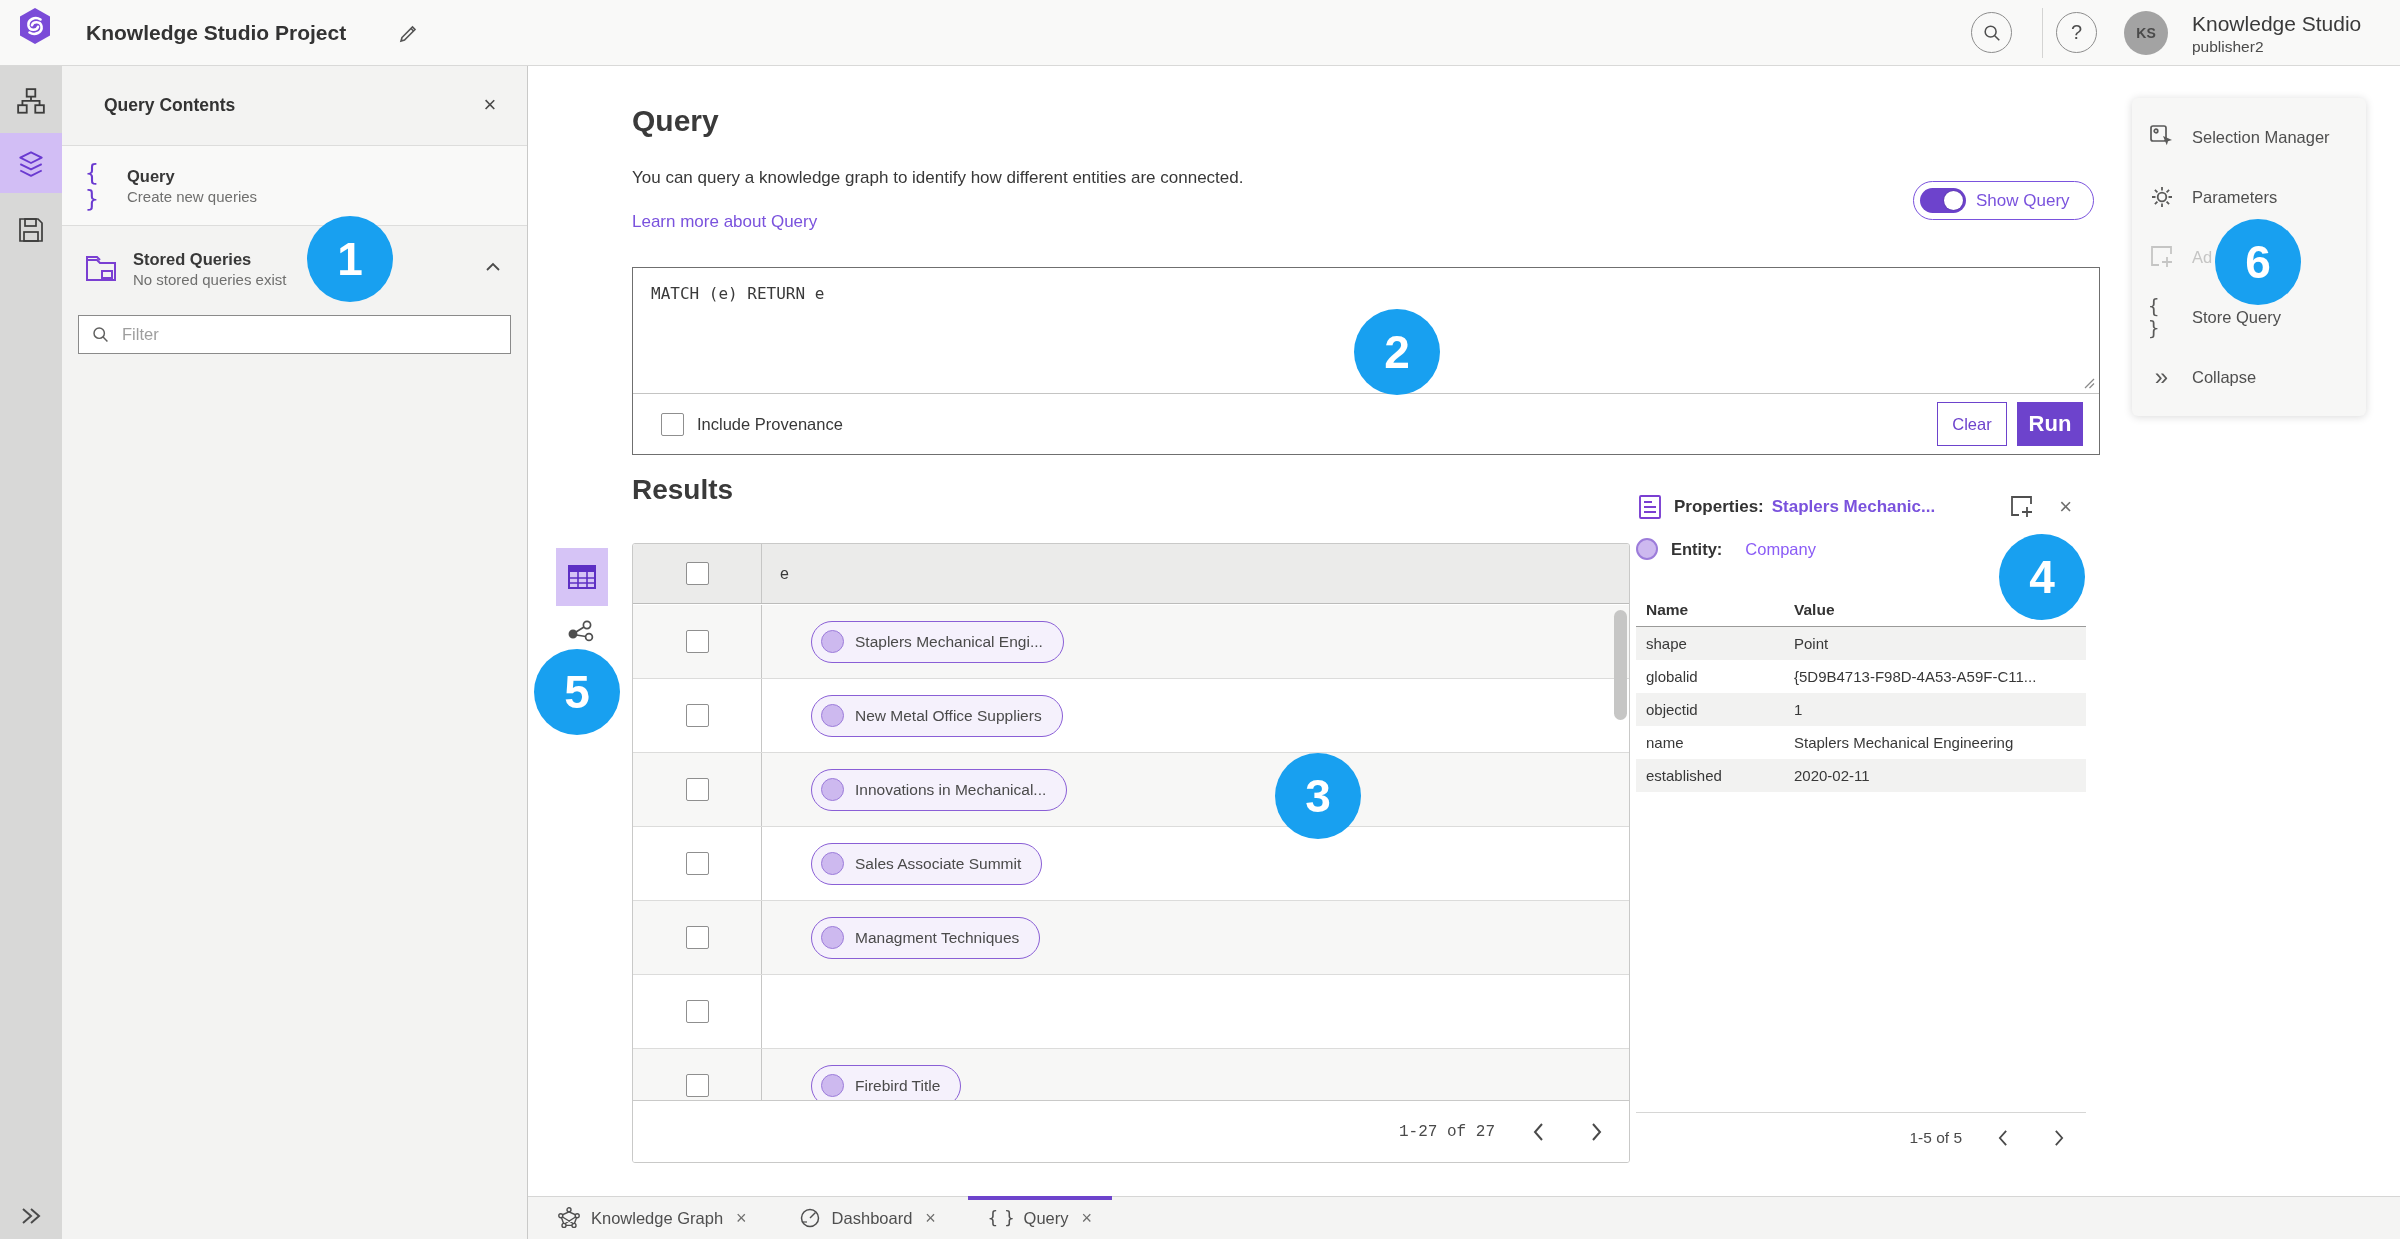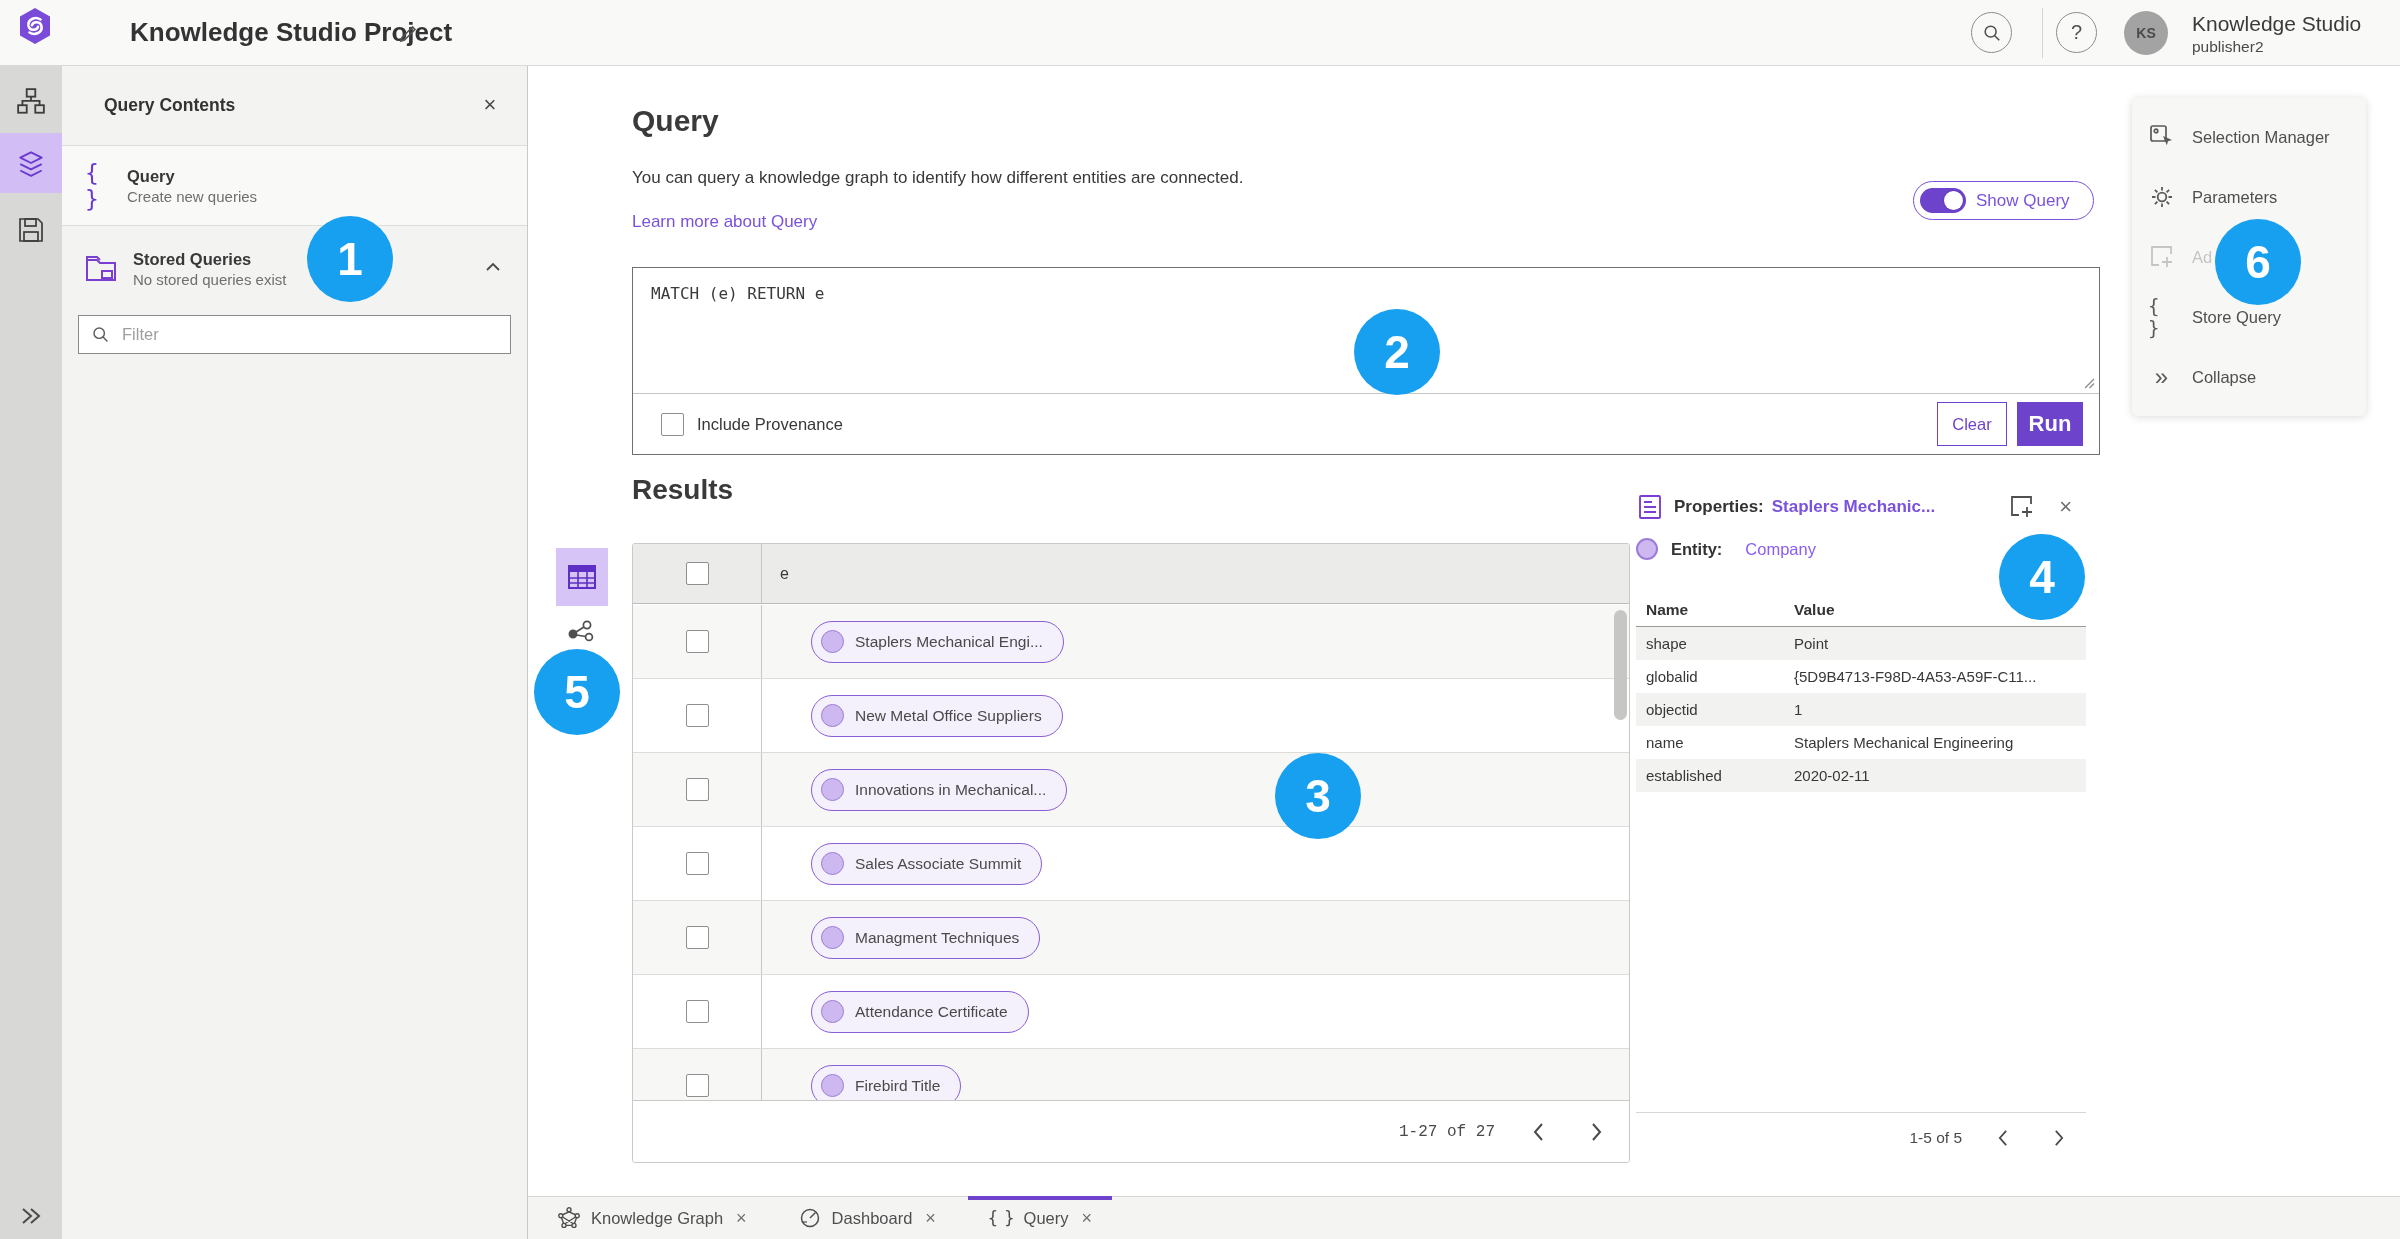--- a/index.html
+++ b/index.html
@@ -3,21 +3,21 @@
 <meta charset="utf-8">
 <style>
   * { margin:0; padding:0; box-sizing:border-box; }
   body { font-family:"Liberation Sans", sans-serif; background:#fff; }
   .app { position:relative; width:2400px; height:1239px; background:#fff; color:#383838; overflow:hidden; }
   svg { display:block; }
 
   
   #topbar { position:absolute; left:0; top:0; width:2400px; height:66px; background:#f9f9f8; border-bottom:1px solid #d9d9d8; z-index:10; }
   .logo { position:absolute; left:18px; top:7px; }
-  .tb-title { position:absolute; left:86px; top:0; height:65px; display:flex; align-items:center; font-size:26px; font-weight:600; color:#333;margin-left:44px; }
+  .tb-title { position:absolute; left:86px; top:0; height:65px; display:flex; align-items:center; font-size:21px; font-weight:600; color:#333; }
   .pencil-btn { position:absolute; left:392px; top:16px; width:34px; height:34px; display:flex; align-items:center; justify-content:center; color:#555; }
   .tb-circle { position:absolute; top:12px; width:41px; height:41px; border:1.5px solid #8d8d8d; border-radius:50%; display:flex; align-items:center; justify-content:center; color:#4f4f4f; background:#f9f9f8; }
   #tb-search { left:1971px; }
   #tb-help { left:2056px; font-size:20px; }
   .tb-divider { position:absolute; left:2042px; top:8px; width:1px; height:50px; background:#d4d4d3; }
   .tb-avatar { position:absolute; left:2124px; top:11px; width:44px; height:44px; border-radius:50%; background:#a3a3a3; display:flex; align-items:center; justify-content:center; font-size:14px; font-weight:700; color:#4a4a4a; }
   .tb-user { position:absolute; left:2192px; top:11px; line-height:1.25; }
   .tb-user .uname { font-size:21px; font-weight:400; color:#3a3a3a; }
   .tb-user .urole { font-size:15.5px; color:#4a4a4a; }
 
@@ -353,26 +353,20 @@
             <span class="pill">
               <span class="dot"></span>
               <span>Managment Techniques</span>
             </span>
           </span>
       </div>
       <div class="rrow">
         <span class="col-cb">
             <span class="checkbox"></span>
           </span>
-        <span class="cell-pill">
-            <span class="pill">
-              <span class="dot"></span>
-              <span>Attendance Certificate</span>
-            </span>
-          </span>
       </div>
       <div class="rrow">
         <span class="col-cb">
             <span class="checkbox"></span>
           </span>
         <span class="cell-pill">
             <span class="pill">
               <span class="dot"></span>
               <span>Firebird Title</span>
             </span>

